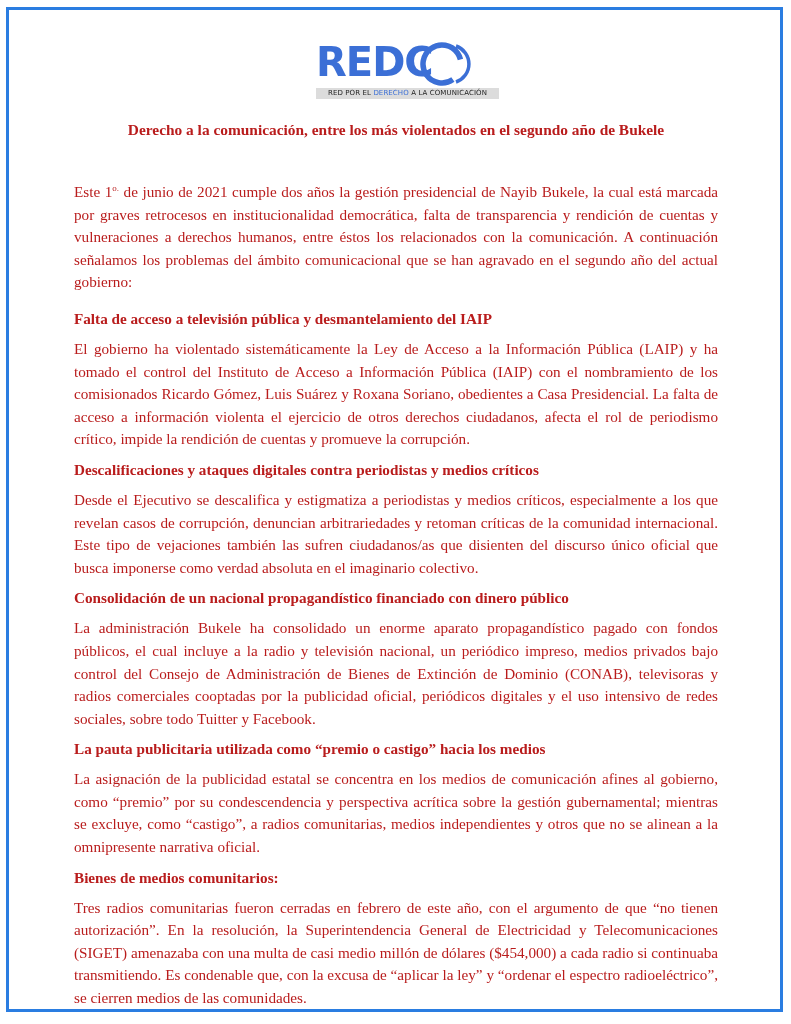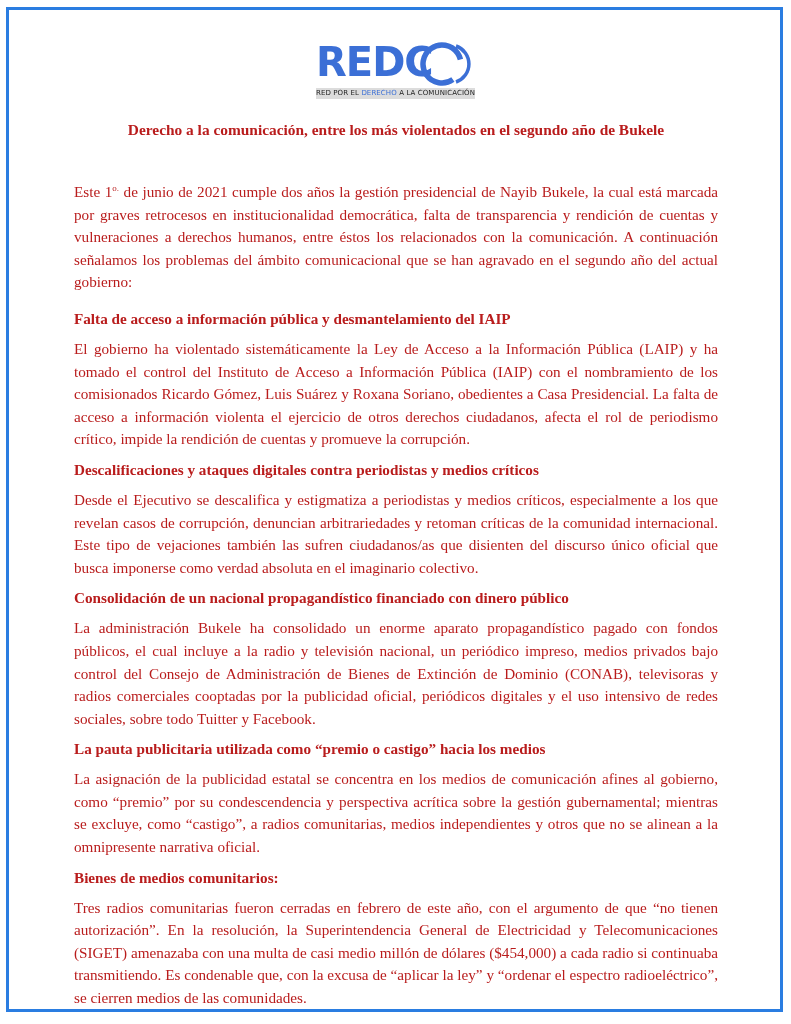--- a/index.html
+++ b/index.html
@@ -9,21 +9,21 @@
     border: 3px solid #2a7de1; box-sizing: border-box;
   }
   .logo { position: absolute; left: 316px; top: 38px; width: 170px; height: 62px; }
   .logo-word {
     position: absolute; left: 0; top: 0;
     font-family: "DejaVu Sans", sans-serif; font-weight: bold;
     font-size: 40px; letter-spacing: -1px; color: #3b6fd6; line-height: 48px;
   }
   .logo-rings { position: absolute; left: 104px; top: 2px; }
   .logo-tag {
-    position: absolute; left: 0; top: 50px; height: 11px; padding: 0 0;
+    position: absolute; left: 0; top: 50px; height: 11px; padding: 0 12px;
     background: #dcdcdc; font-family: "DejaVu Sans", sans-serif;
     font-size: 7px; line-height: 11px; color: #222; white-space: nowrap; letter-spacing: 0.1px;
   }
   .logo-tag .hl { color: #3b6fd6; }
   .content {
     position: absolute; left: 74px; top: 119px; width: 644px;
     font-family: "Liberation Serif", serif; color: #b91c1c; font-size: 15.2px; line-height: 22.6px;
   }
   h1 {
     font-size: 15.4px; font-weight: bold; text-align: center; margin: 0 0 12px 0; line-height: 22px;
@@ -47,21 +47,21 @@
     <path d="M30 6 A19 19 0 0 1 30 42" fill="none" stroke="#3b6fd6" stroke-width="3.5" transform="translate(6 0)"></path>
   </svg>
   <div class="logo-tag"><span>RED POR EL </span><span class="hl">DERECHO</span><span> A LA COMUNICACIÓN</span></div>
 </div>
 
 <div class="content">
   <h1>Derecho a la comunicación, entre los más violentados en el segundo año de Bukele</h1>
   <p class="intro"><span>Este 1</span><sup>o.</sup><span> de junio de 2021 cumple dos años la gestión presidencial de Nayib Bukele, la cual está marcada por graves retrocesos en institucionalidad democrática, falta de transparencia y rendición de cuentas y vulneraciones a derechos humanos, entre éstos los relacionados con la comunicación.  A continuación señalamos los problemas del ámbito comunicacional que se han agravado en el segundo año del actual gobierno:</span></p>
 
   <div class="section">
-    <h2>Falta de acceso a información pública y desmantelamiento del IAIP</h2>
+    <h2>Falta de acceso a televisión pública y desmantelamiento del IAIP</h2>
     <p>El gobierno ha violentado sistemáticamente la Ley de Acceso a la Información Pública (LAIP) y ha tomado el control del Instituto de Acceso a Información Pública (IAIP) con el nombramiento de los comisionados Ricardo Gómez, Luis Suárez y Roxana Soriano, obedientes a Casa Presidencial. La falta de acceso a información violenta el ejercicio de otros derechos ciudadanos, afecta el rol de periodismo crítico, impide la rendición de cuentas y promueve la corrupción.</p>
   </div>
   <div class="section">
     <h2>Descalificaciones y ataques digitales contra periodistas y medios críticos</h2>
     <p>Desde el Ejecutivo se descalifica y estigmatiza a periodistas y medios críticos, especialmente a los que revelan casos de corrupción, denuncian arbitrariedades y retoman críticas de la comunidad internacional. Este tipo de vejaciones también las sufren ciudadanos/as que disienten del discurso único oficial que busca imponerse como verdad absoluta en el imaginario colectivo.</p>
   </div>
   <div class="section">
     <h2>Consolidación de un nacional propagandístico financiado con dinero público</h2>
     <p>La administración Bukele ha consolidado un enorme aparato propagandístico pagado con fondos públicos, el cual incluye a la radio y televisión nacional, un periódico impreso, medios privados bajo control del Consejo de Administración de Bienes de Extinción de Dominio (CONAB), televisoras y radios comerciales cooptadas por la publicidad oficial, periódicos digitales y el uso intensivo de redes sociales, sobre todo Tuitter y Facebook.</p>
   </div>

